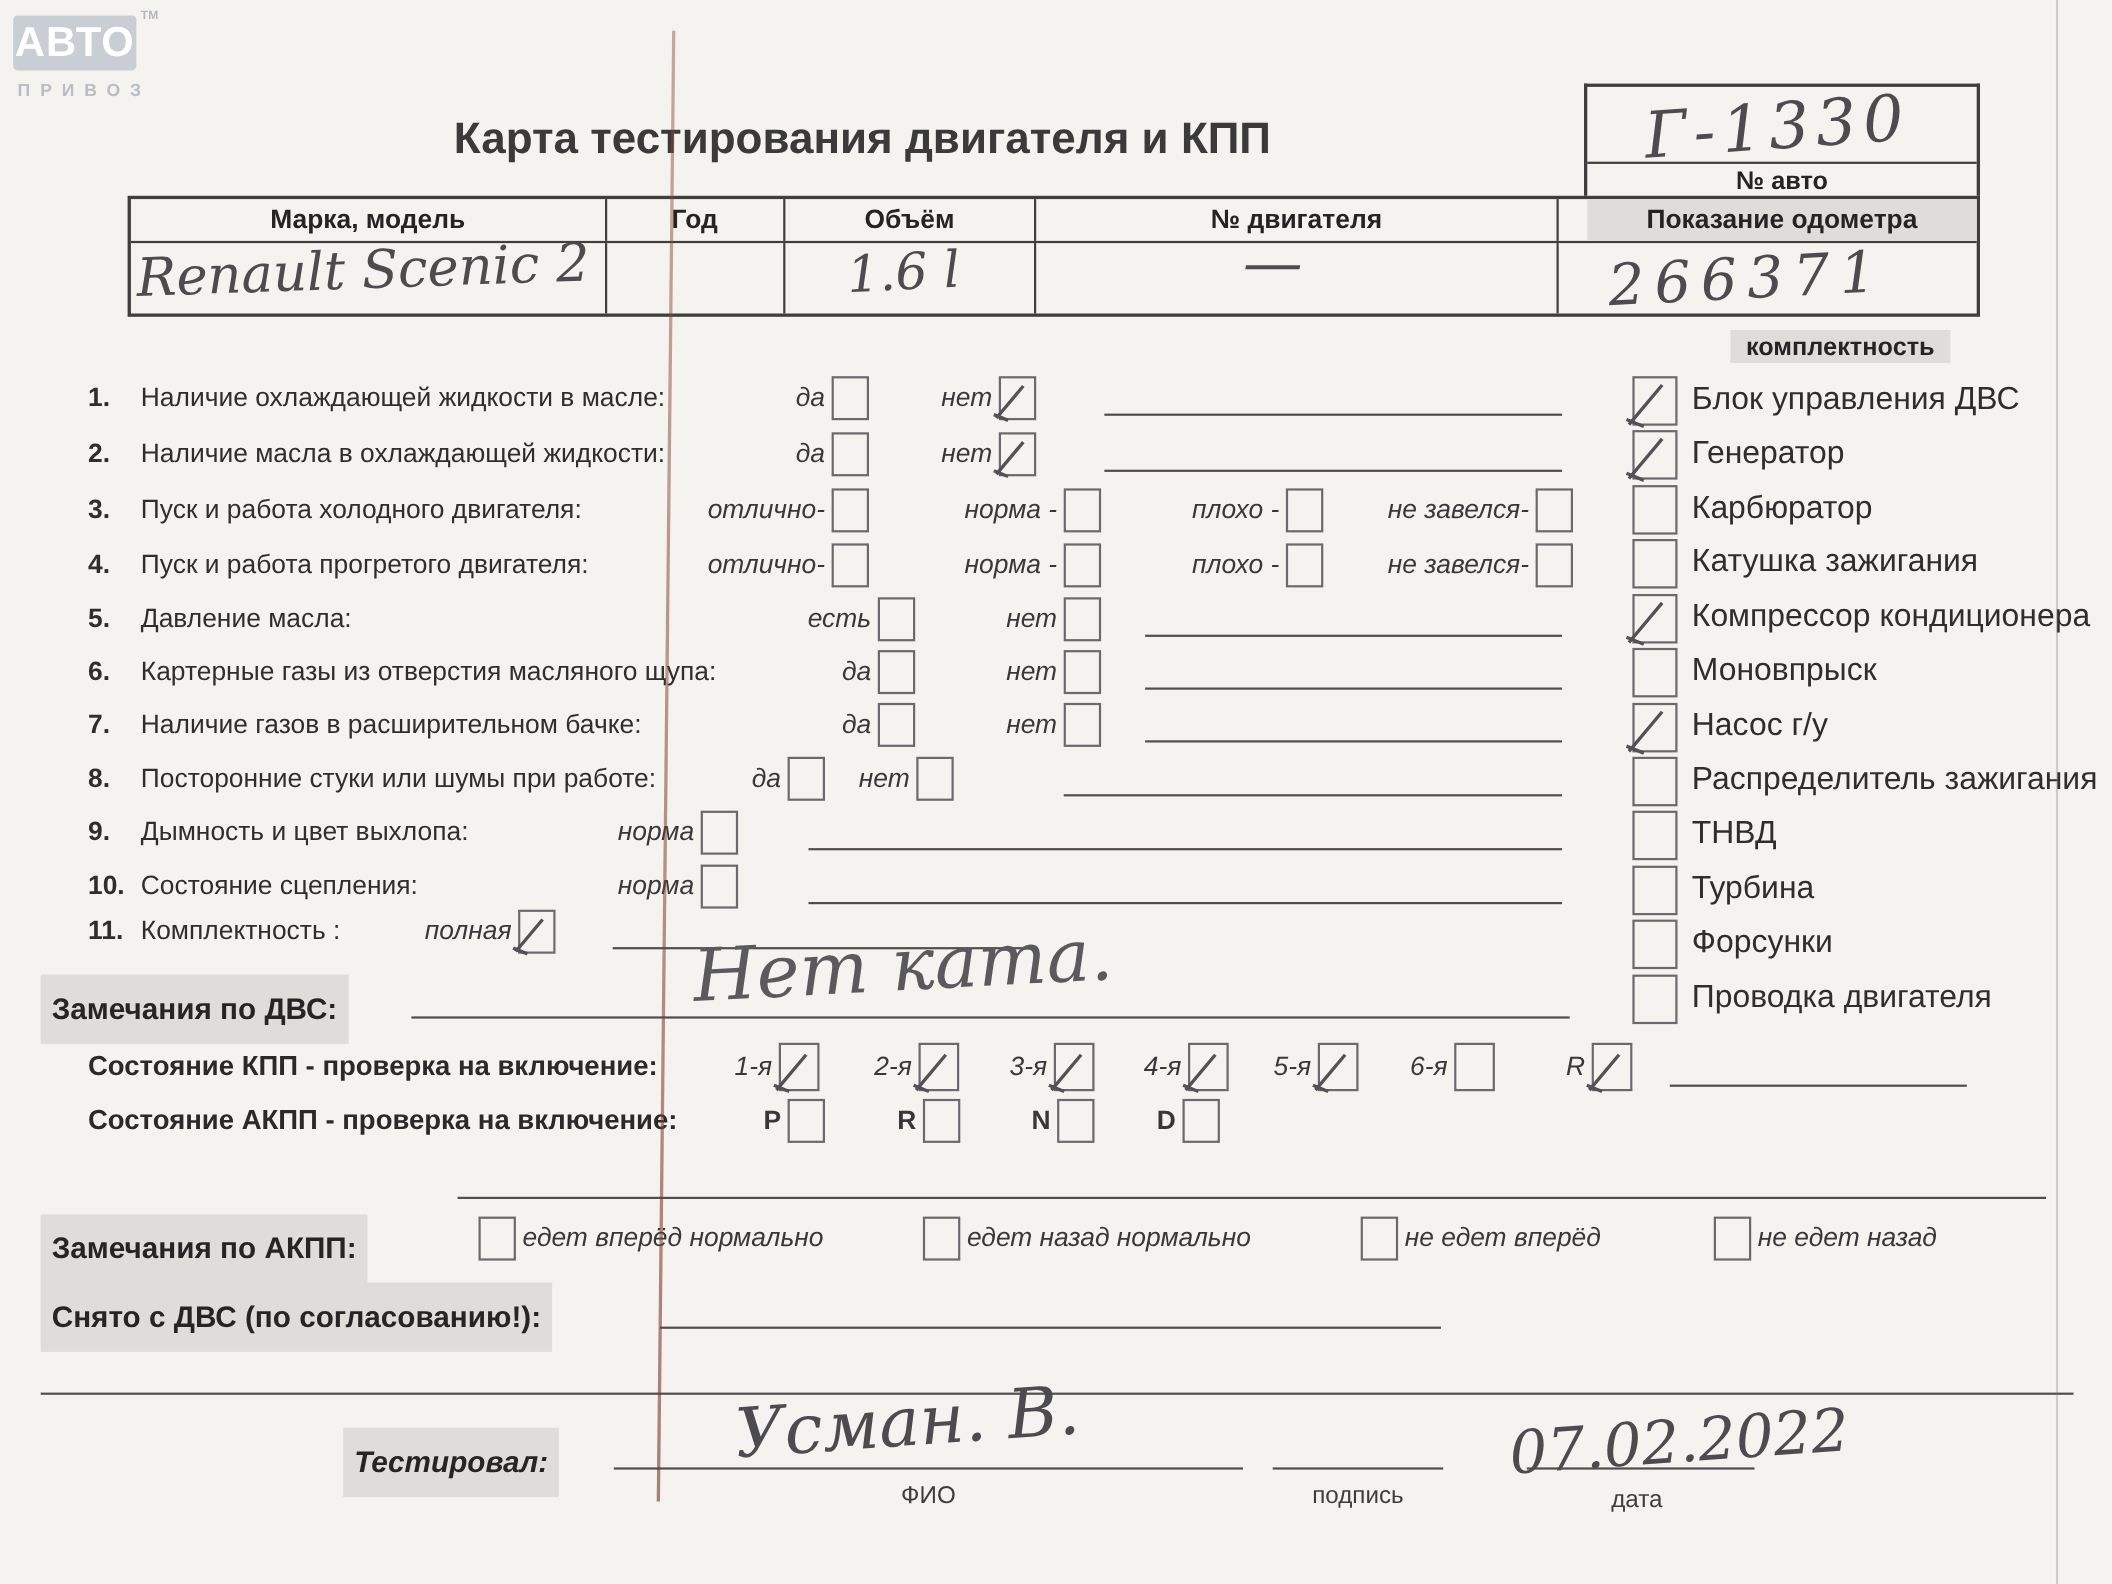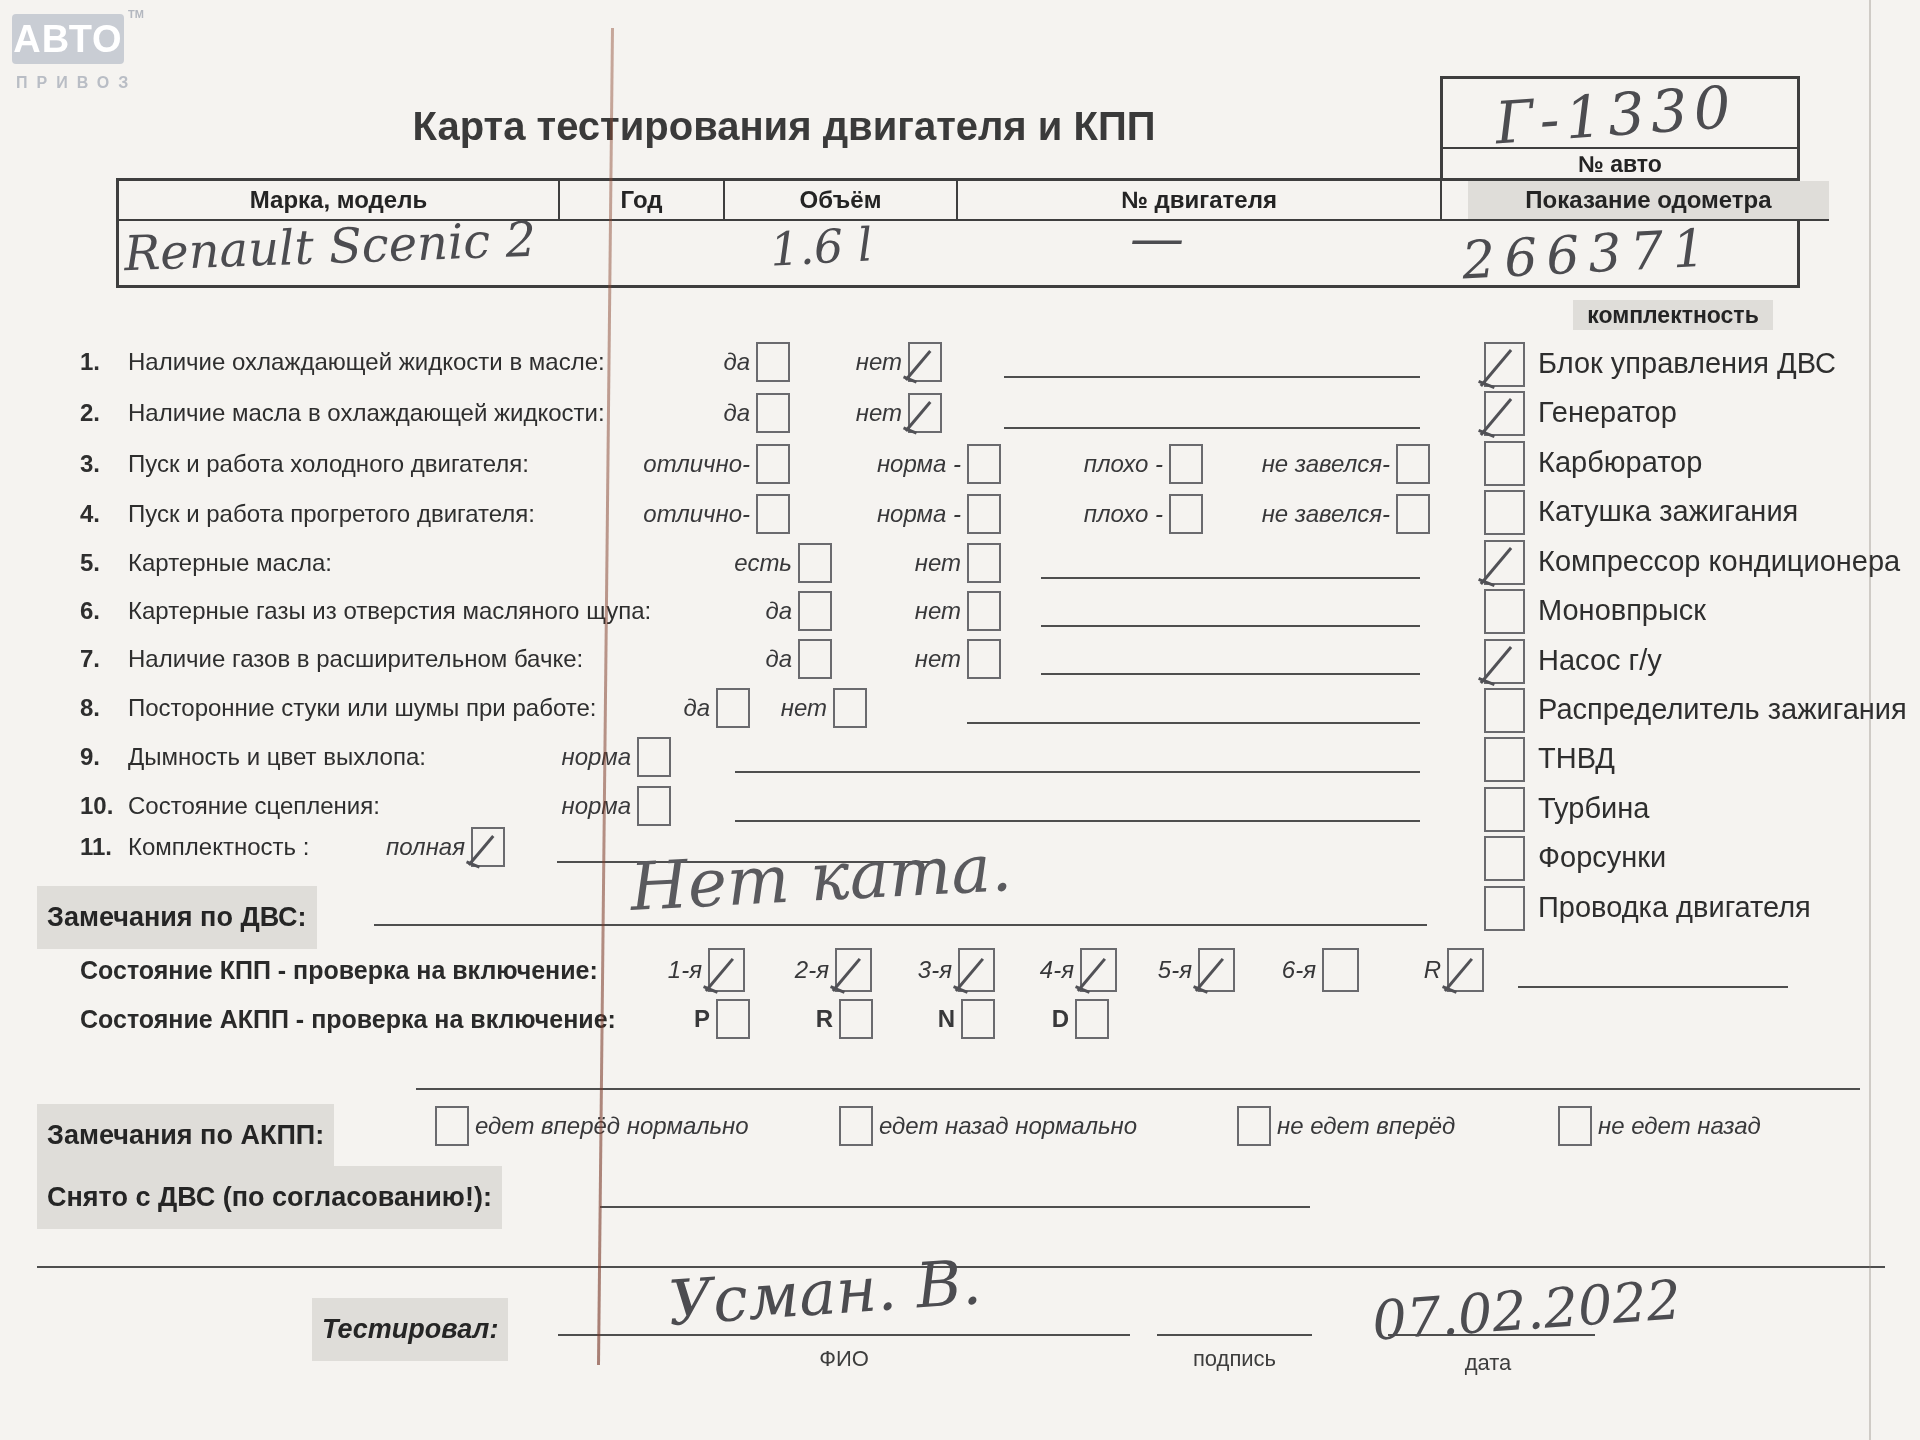--- a/index.html
+++ b/index.html
@@ -20,21 +20,21 @@
 
   
   .numbox{position:absolute;left:1440px;top:76px;width:360px;height:102px;
           border:3px solid #3e3e3e;border-bottom:none;box-sizing:border-box;padding-left:33px;}
   .numbox-sep{position:absolute;left:0;right:0;top:68px;border-top:2.5px solid #3e3e3e;}
   .numbox-label{position:absolute;left:0;right:0;top:72px;text-align:center;
                 font-weight:bold;font-size:23px;color:#242424;}
 
   
   .vtable{position:absolute;left:116px;top:178px;width:1684px;height:110px;
-          border:3px solid #3e3e3e;box-sizing:border-box;display:flex;}
+          border:3px solid #3e3e3e;box-sizing:border-box;display:flex;flex-direction:column;}
   .vtable .hrow{display:flex;height:38px;border-bottom:2.5px solid #3e3e3e;}
   .vtable .vrow{display:flex;flex:1;}
   .cell{box-sizing:border-box;border-right:2.5px solid #3e3e3e;}
   .cell:last-child{border-right:none;margin-left:26px;}
   .th{font-weight:bold;font-size:24px;color:#242424;display:flex;align-items:center;justify-content:center;}
   .c1{width:441px;} .c2{width:165px;} .c3{width:233px;} .c4{width:484px;} .c5{width:361px;}
   .shadecell{background:#dfddd9;}
 
   
   .hand{position:absolute;font-family:"DejaVu Serif",serif;font-style:italic;
@@ -236,21 +236,21 @@
         <i class="olbl">плохо -</i>
         <span class="cb"></span>
       </span>
     <span class="opt" style="left:1396px">
         <i class="olbl">не завелся-</i>
         <span class="cb"></span>
       </span>
   </div>
   <div class="trow" style="top:541px">
     <span class="tnum">5.</span>
-    <span class="tlabel">Картерные масла:</span>
+    <span class="tlabel">Давление масла:</span>
     <span class="opt" style="left:798px">
         <i class="olbl">есть</i>
         <span class="cb"></span>
       </span>
     <span class="opt" style="left:967px">
         <i class="olbl">нет</i>
         <span class="cb"></span>
       </span>
     <span class="uline" style="left:1041px;width:379px;top:36px"></span>
   </div>

